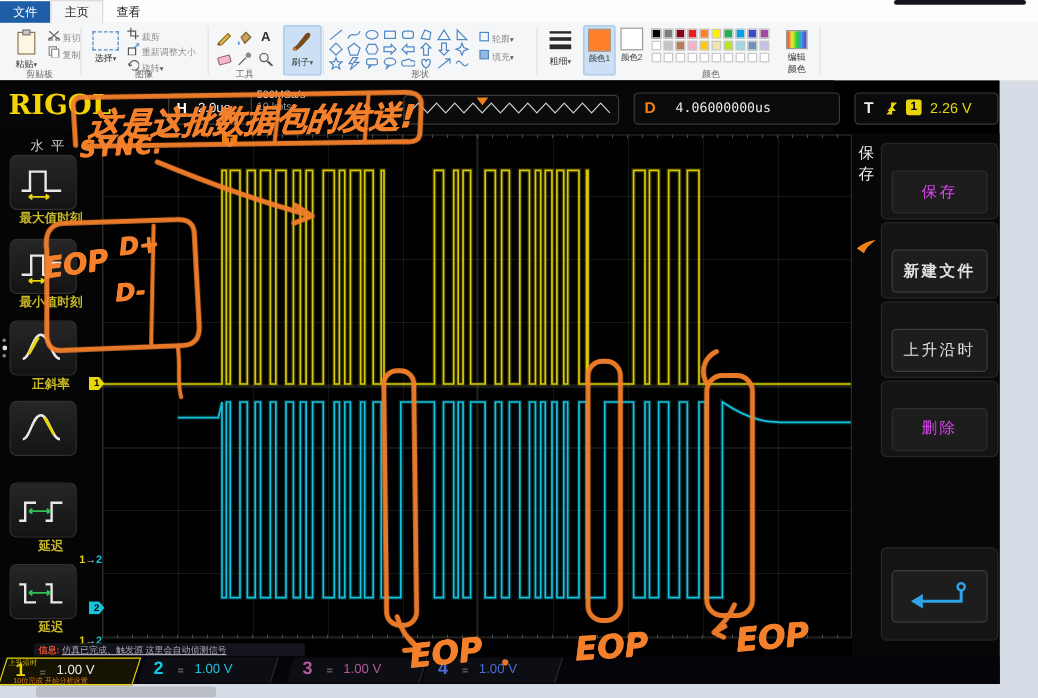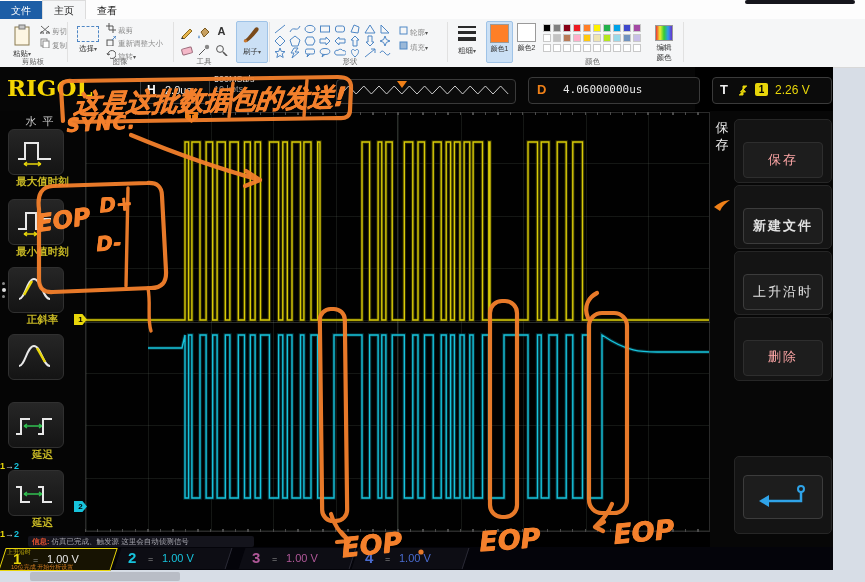--- a/index.html
+++ b/index.html
@@ -30,26 +30,26 @@
   #dval{font-family:"DejaVu Sans Mono",monospace;font-size:11px;color:#e8e8e8;}
   #grid{left:85px;top:45px;width:625px;height:420px;background:#010101;border:1px solid #2a2a2a;box-sizing:border-box;
     background-image:
       repeating-linear-gradient(90deg, rgba(120,135,120,.16) 0 1px, transparent 1px 62.5px),
       repeating-linear-gradient(0deg, rgba(120,135,120,.16) 0 1px, transparent 1px 52.4px);}
   .ctrline{position:absolute;background:rgba(150,165,150,.28);}
   .tickstrip{position:absolute;height:3px;background:repeating-linear-gradient(90deg,#4a4a4a 0 1px,transparent 1px 12.5px);}
   #sidebar{left:0;top:44px;width:85px;height:436px;background:#050505;}
   .sbtn{position:absolute;left:8px;width:54px;height:44px;background:linear-gradient(#262626,#141414);border:1px solid #303030;border-radius:6px;}
   .slabel{position:absolute;left:0;width:85px;text-align:center;font-size:10.5px;color:#c9ba25;font-weight:bold;}
-  .ssub{position:absolute;left:0;width:85px;text-align:left;font-size:9px;font-weight:bold;}
+  .ssub{position:absolute;left:0;width:85px;text-align:right;font-size:9px;font-weight:bold;}
   #rmenu{left:710px;top:44px;width:123px;height:459px;background:#070707;}
   .slot{position:absolute;left:24px;width:96px;background:#141414;border:1px solid #262626;border-radius:5px;}
   .mbtn{position:absolute;left:8px;right:8px;top:26px;height:34px;background:#1d1d1d;border:1px solid #3c3c3c;border-radius:4px;
         color:#e2e2e2;font-size:13px;letter-spacing:2px;text-align:center;line-height:34px;}
-  .mbtn.dis{color:#fca5a5;border-color:#2e2e2e;}
+  .mbtn.dis{color:#d946ef;border-color:#2e2e2e;}
   #chbar{left:0;top:480px;width:833px;height:23px;background:#04040a;}
   .chblk{position:absolute;top:1px;height:21px;transform:skewX(-18deg);background:#0d0d14;border-right:1px solid #2a2a35;}
   .chin{transform:skewX(18deg);position:relative;height:100%;}
   .chnum{position:absolute;left:10px;top:1px;font-size:15px;font-weight:bold;}
   .chcpl{position:absolute;left:30px;top:6px;font-size:9px;color:#9a9a9a;}
   .chval{position:absolute;left:44px;top:4px;font-size:11px;}
   
   .chmark{position:absolute;width:13px;height:11px;font-size:8px;font-weight:bold;color:#000;text-align:center;line-height:11px;
           clip-path:polygon(0 0,65% 0,100% 50%,65% 100%,0 100%);}
   
@@ -447,21 +447,21 @@
               <path d="M48,9 V18 H14" fill="none" stroke="#2fa3e8" stroke-width="2.5"></path>
               <path d="M16,12 L6,18 L16,24 Z" fill="#2fa3e8"></path>
             </svg>
         </div>
       </div>
 
     </div>
 
     <div class="abs" style="left:28px;top:469px;width:222px;height:11px;background:#14141c;border-radius:2px;font-size:7.5px;line-height:11px;padding-left:4px;white-space:nowrap;overflow:hidden;">
       <span style="color:#e05030;font-weight:bold;">信息:</span>
-      <span style="color:#a8a8b0;">仿真已完成、触发源 这里会自动侦测信号</span>
+      <span style="color:#a8a8b0;text-decoration:underline;">仿真已完成、触发源 这里会自动侦测信号</span>
     </div>
 
     <div id="chbar" class="abs">
         <div id="chblocks">
           <div class="chblk" style="left: 2px; width: 110px; border: 1px solid rgb(232, 214, 10); background: rgb(23, 19, 2);">
             <div class="chin">
               <span class="chnum" style="color:#e8d60a">1</span>
               <span class="chcpl">=</span>
               <span class="chval" style="color:#e8e8e8">1.00 V</span>
               <span style="position:absolute;left:4px;top:-1px;font-size:6px;color:#cdb70a;">上升沿时</span>

